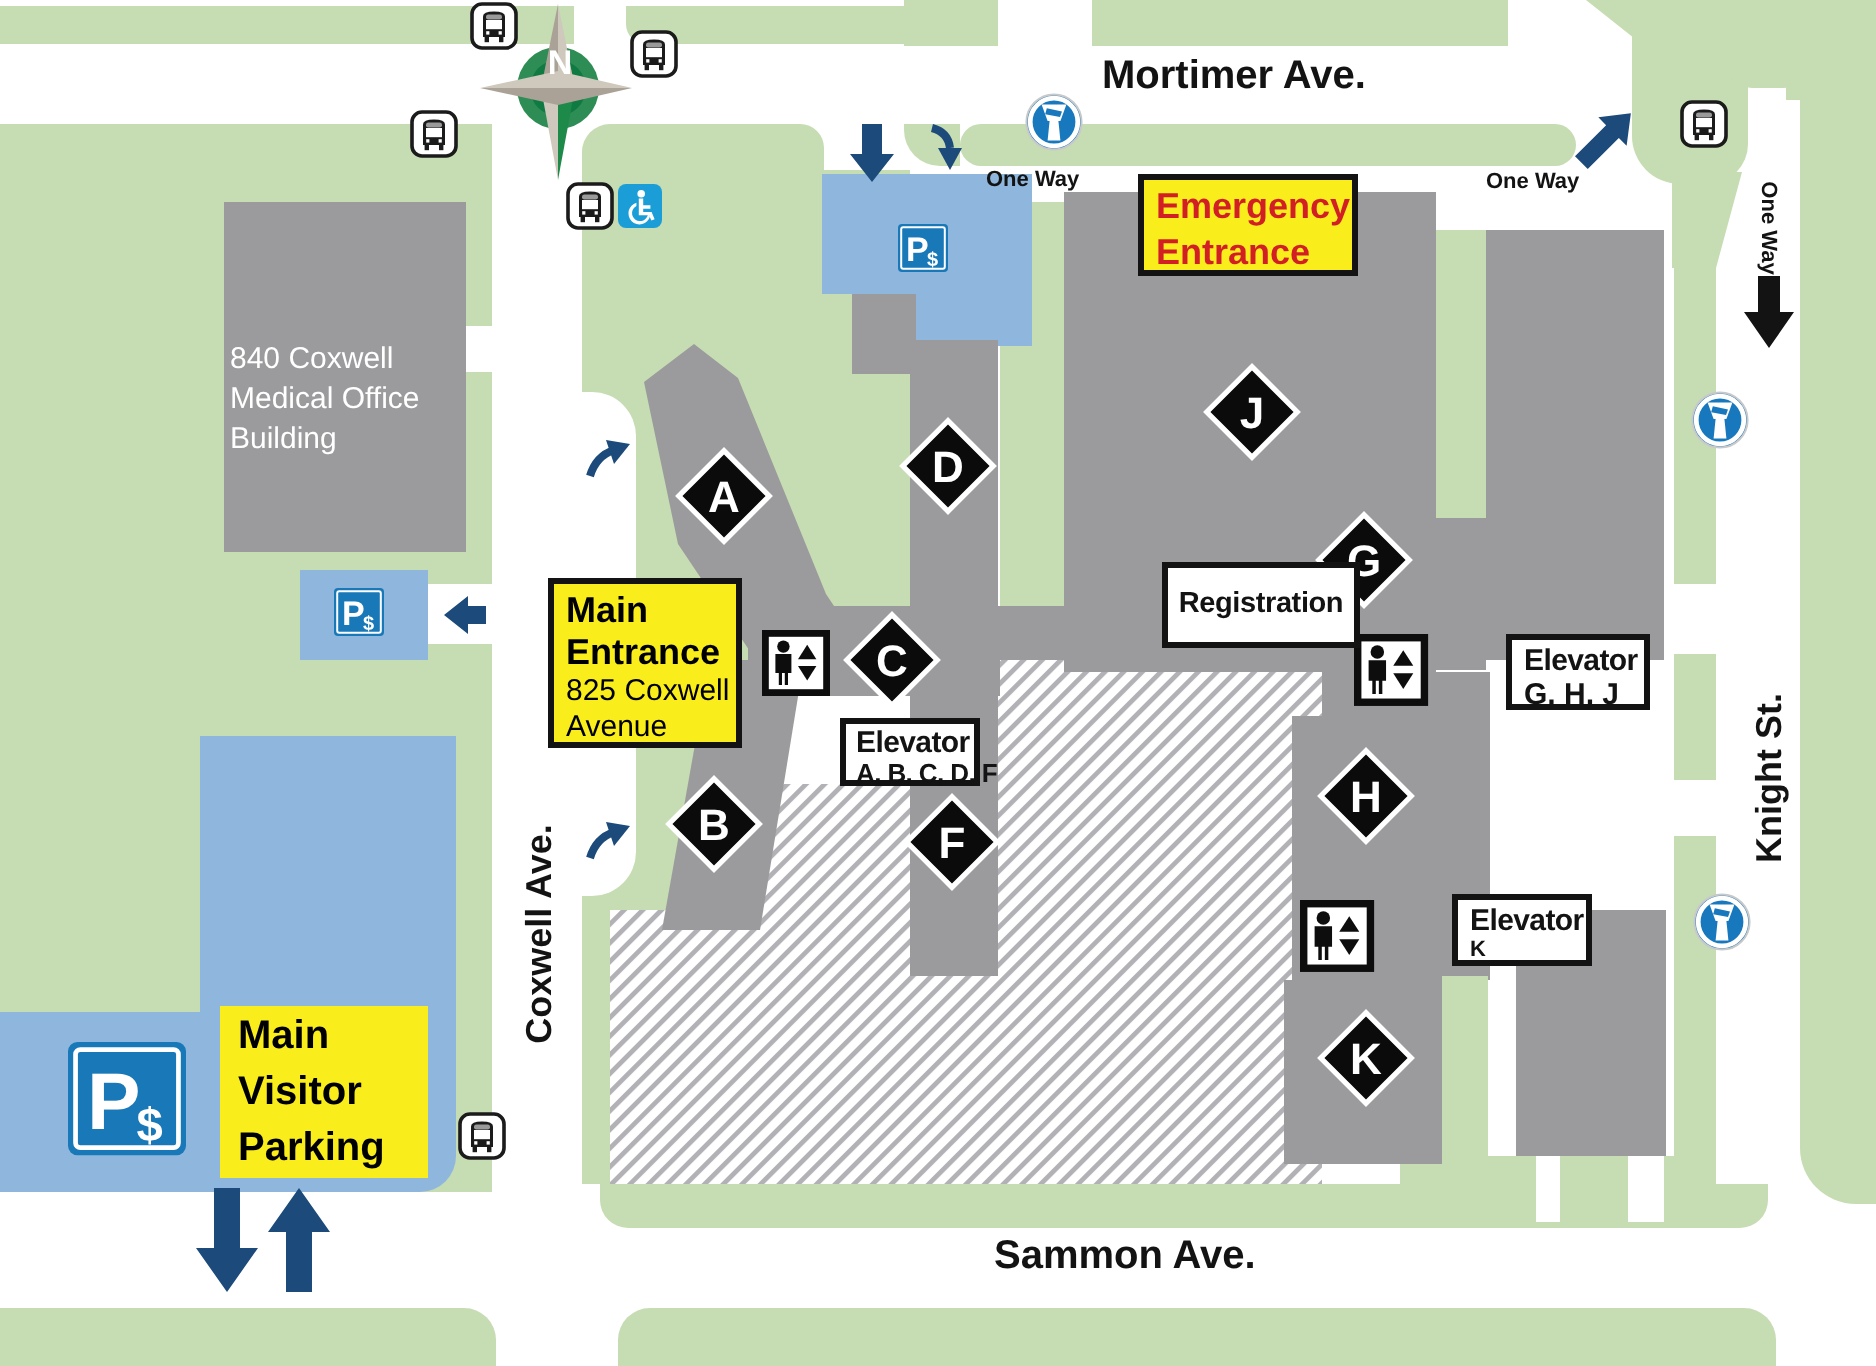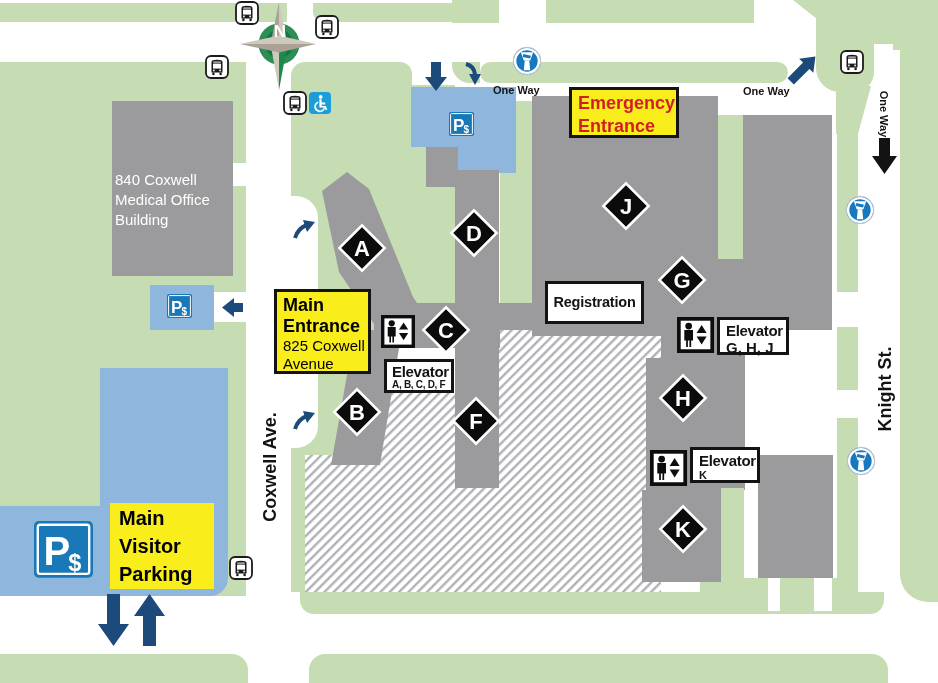--- a/index.html
+++ b/index.html
@@ -1,20 +1,20 @@
 <!DOCTYPE html>
 <html><head>
 <meta charset="utf-8">
 <style>
 html,body{margin:0;padding:0;}
 #map{position:relative;width:938px;height:683px;background:#fff;overflow:hidden;font-family:"Liberation Sans",sans-serif;}
 .g{position:absolute;background:#c6dcb2;}
 .blue{position:absolute;background:#8fb7de;}
 .white{position:absolute;background:#fff;}
-.box{position:absolute;background:#fff;border:3px solid #131313;box-sizing:border-box;color:#131313;}
+.box{position:absolute;background:#fff;border:3px solid #131313;box-sizing:border-box;color:#131313;margin-left:36px;}
 .ybox{position:absolute;background:#f9ed1b;box-sizing:border-box;}
 .lbl{position:absolute;color:#131313;white-space:nowrap;}
 svg{position:absolute;left:0;top:0;}
 </style>
 </head>
 <body>
 <div id="map">
 
 <div class="g" style="left:0;top:3px;width:238px;height:19px"></div>
 
@@ -270,45 +270,47 @@
         <text x="683" y="406">H</text>
 
 <use href="#dia" transform="translate(626,206)"></use>
         <text x="626" y="214">J</text>
 
 <use href="#dia" transform="translate(683,529)"></use>
         <text x="683" y="537">K</text>
 </g>
 </svg>
 
+<div class="lbl" style="left:551px;top:27px;font-size:20px;font-weight:bold">Mortimer Ave.</div>
 
 <div class="lbl" style="left:493px;top:84px;font-size:11px;font-weight:bold">One Way</div>
 
 <div class="lbl" style="left:743px;top:85px;font-size:11px;font-weight:bold">One Way</div>
 
 <div class="lbl" style="left:884px;top:114px;font-size:11px;font-weight:bold;transform:translate(-50%,-50%) rotate(90deg)">One Way</div>
 
 <div class="lbl" style="left:885px;top:389px;font-size:18px;font-weight:bold;transform:translate(-50%,-50%) rotate(-90deg)">Knight St.</div>
 
 <div class="lbl" style="left:270px;top:467px;font-size:18px;font-weight:bold;transform:translate(-50%,-50%) rotate(-90deg)">Coxwell Ave.</div>
 
+<div class="lbl" style="left:497px;top:617px;font-size:20px;font-weight:bold">Sammon Ave.</div>
 
 <div class="lbl" style="left:115px;top:170px;font-size:15px;color:#fff;line-height:20px;white-space:normal;width:100px">840 Coxwell Medical Office Building</div>
 
 <div class="ybox" style="left:569px;top:87px;width:110px;height:51px;border:3px solid #131313;color:#d21f26;font-weight:bold;font-size:18px;line-height:23px;padding:2px 0 16px 6px">Emergency<br>Entrance</div>
 
 <div class="ybox" style="left:274px;top:289px;width:97px;height:85px;border:3px solid #131313;font-size:15px;line-height:18px;padding:3px 0 0 6px"><span style="font-weight:bold;font-size:18px;line-height:21px">Main<br>Entrance</span><br>825 Coxwell<br>Avenue</div>
 
 <div class="ybox" style="left:110px;top:503px;width:104px;height:86px;font-weight:bold;font-size:20px;line-height:28px;padding:1px 0 0 9px">Main<br>Visitor<br>Parking</div>
 
 <div class="box" style="left:545px;top:281px;width:99px;height:43px;font-weight:bold;font-size:14.5px;text-align:center;line-height:37px;letter-spacing:-0.2px">Registration</div>
 
 <div class="box" style="left:384px;top:359px;width:70px;height:34px;padding:2px 0 0 5px;white-space:nowrap">
       <div style="font-weight:bold;font-size:15px;line-height:15px;letter-spacing:-0.3px">Elevator</div>
-      <div style="font-weight:bold;font-size:10px;letter-spacing:-0.3px">A, B, C, D, F</div>
+      <div style="font-weight:bold;font-size:13px;letter-spacing:-0.3px">A, B, C, D, F</div>
     </div>
 
 <div class="box" style="left:717px;top:317px;width:72px;height:38px;padding:2px 0 0 6px;white-space:nowrap">
       <div style="font-weight:bold;font-size:15px;line-height:17px;letter-spacing:-0.3px">Elevator</div>
       <div style="font-weight:bold;font-size:15px">G, H, J</div>
     </div>
 
 <div class="box" style="left:690px;top:447px;width:70px;height:36px;padding:2px 0 0 6px;white-space:nowrap">
       <div style="font-weight:bold;font-size:15px;line-height:17px;letter-spacing:-0.3px">Elevator</div>
       <div style="font-weight:bold;font-size:11px">K</div>

